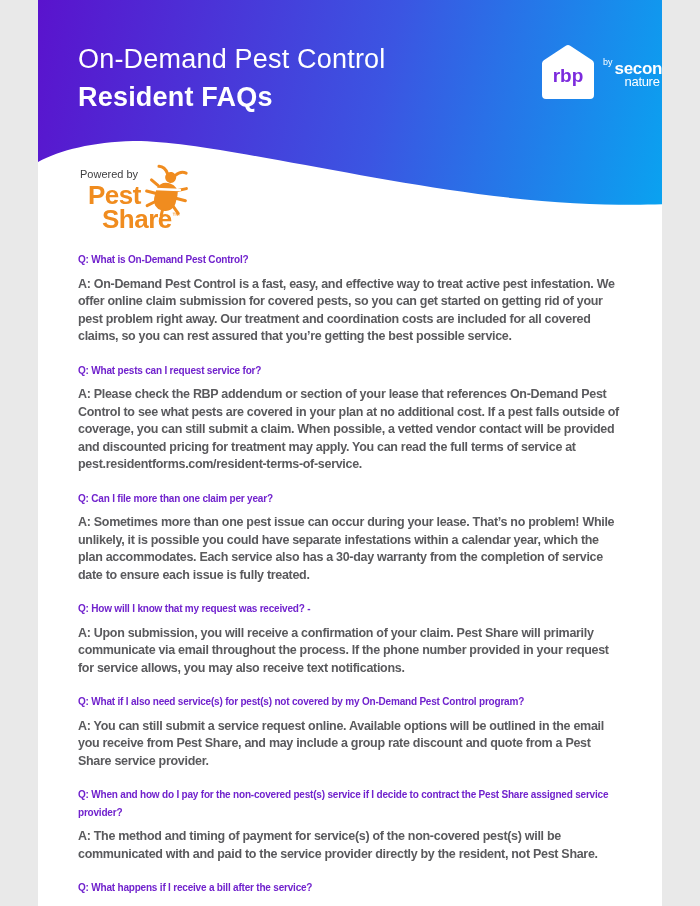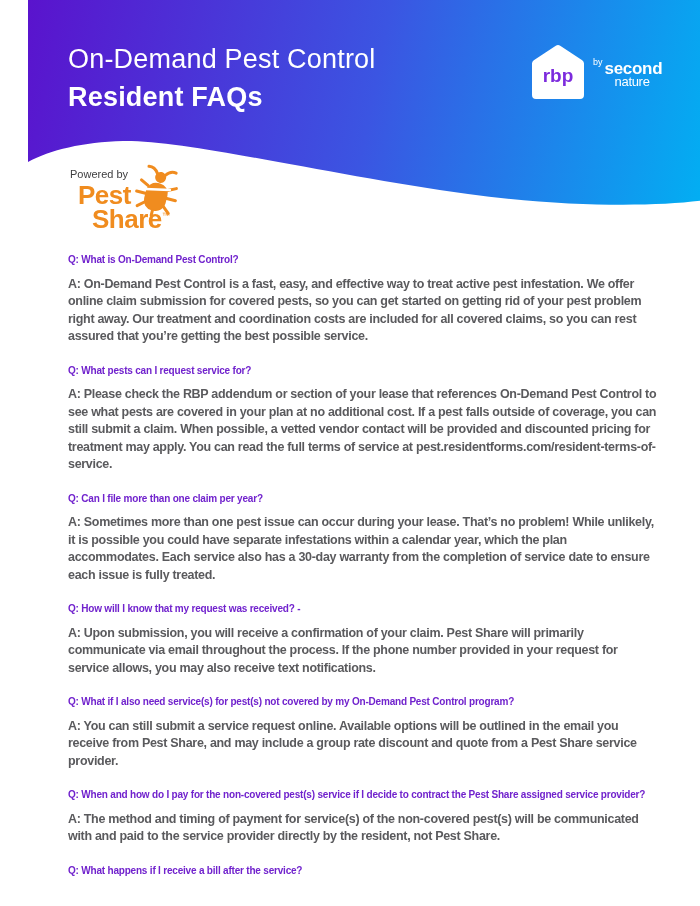--- a/index.html
+++ b/index.html
@@ -10,22 +10,22 @@
     --answer:#5a5a5d;
     --orange:#f08c1f;
     --teal:#2fd9d2;
     --rbp_purple:#7c2bdd;
     --powered_label:#3d3d3f;
   }
   *{margin:0;padding:0;box-sizing:border-box;}
   html,body{background:#e9e9e9;}
   body{font-family:"Liberation Sans",sans-serif;}
   #page{
-    width:700px;height:906px;margin:0 auto;background:#ffffff;
-    position:relative;overflow:hidden;padding-left:28px;
+    width:624px;height:906px;margin:0 auto;background:#ffffff;
+    position:relative;overflow:hidden;
   }
   
   .header{position:relative;width:700px;height:240px;}
   .header-wave{position:absolute;top:0;left:0;display:block;}
   .header-content{position:absolute;top:40px;left:40px;color:#fff;}
   .header-title{font-size:27px;font-weight:400;letter-spacing:.2px;line-height:38px;}
   .header-subtitle{font-size:27px;font-weight:700;letter-spacing:.2px;line-height:38px;}
   .rbp-logo{position:absolute;top:44px;left:503px;display:flex;align-items:center;}
   .rbp-badge{position:relative;width:54px;height:60px;flex:0 0 auto;}
   .rbp-byline{margin-left:8px;color:#fff;line-height:1;}

